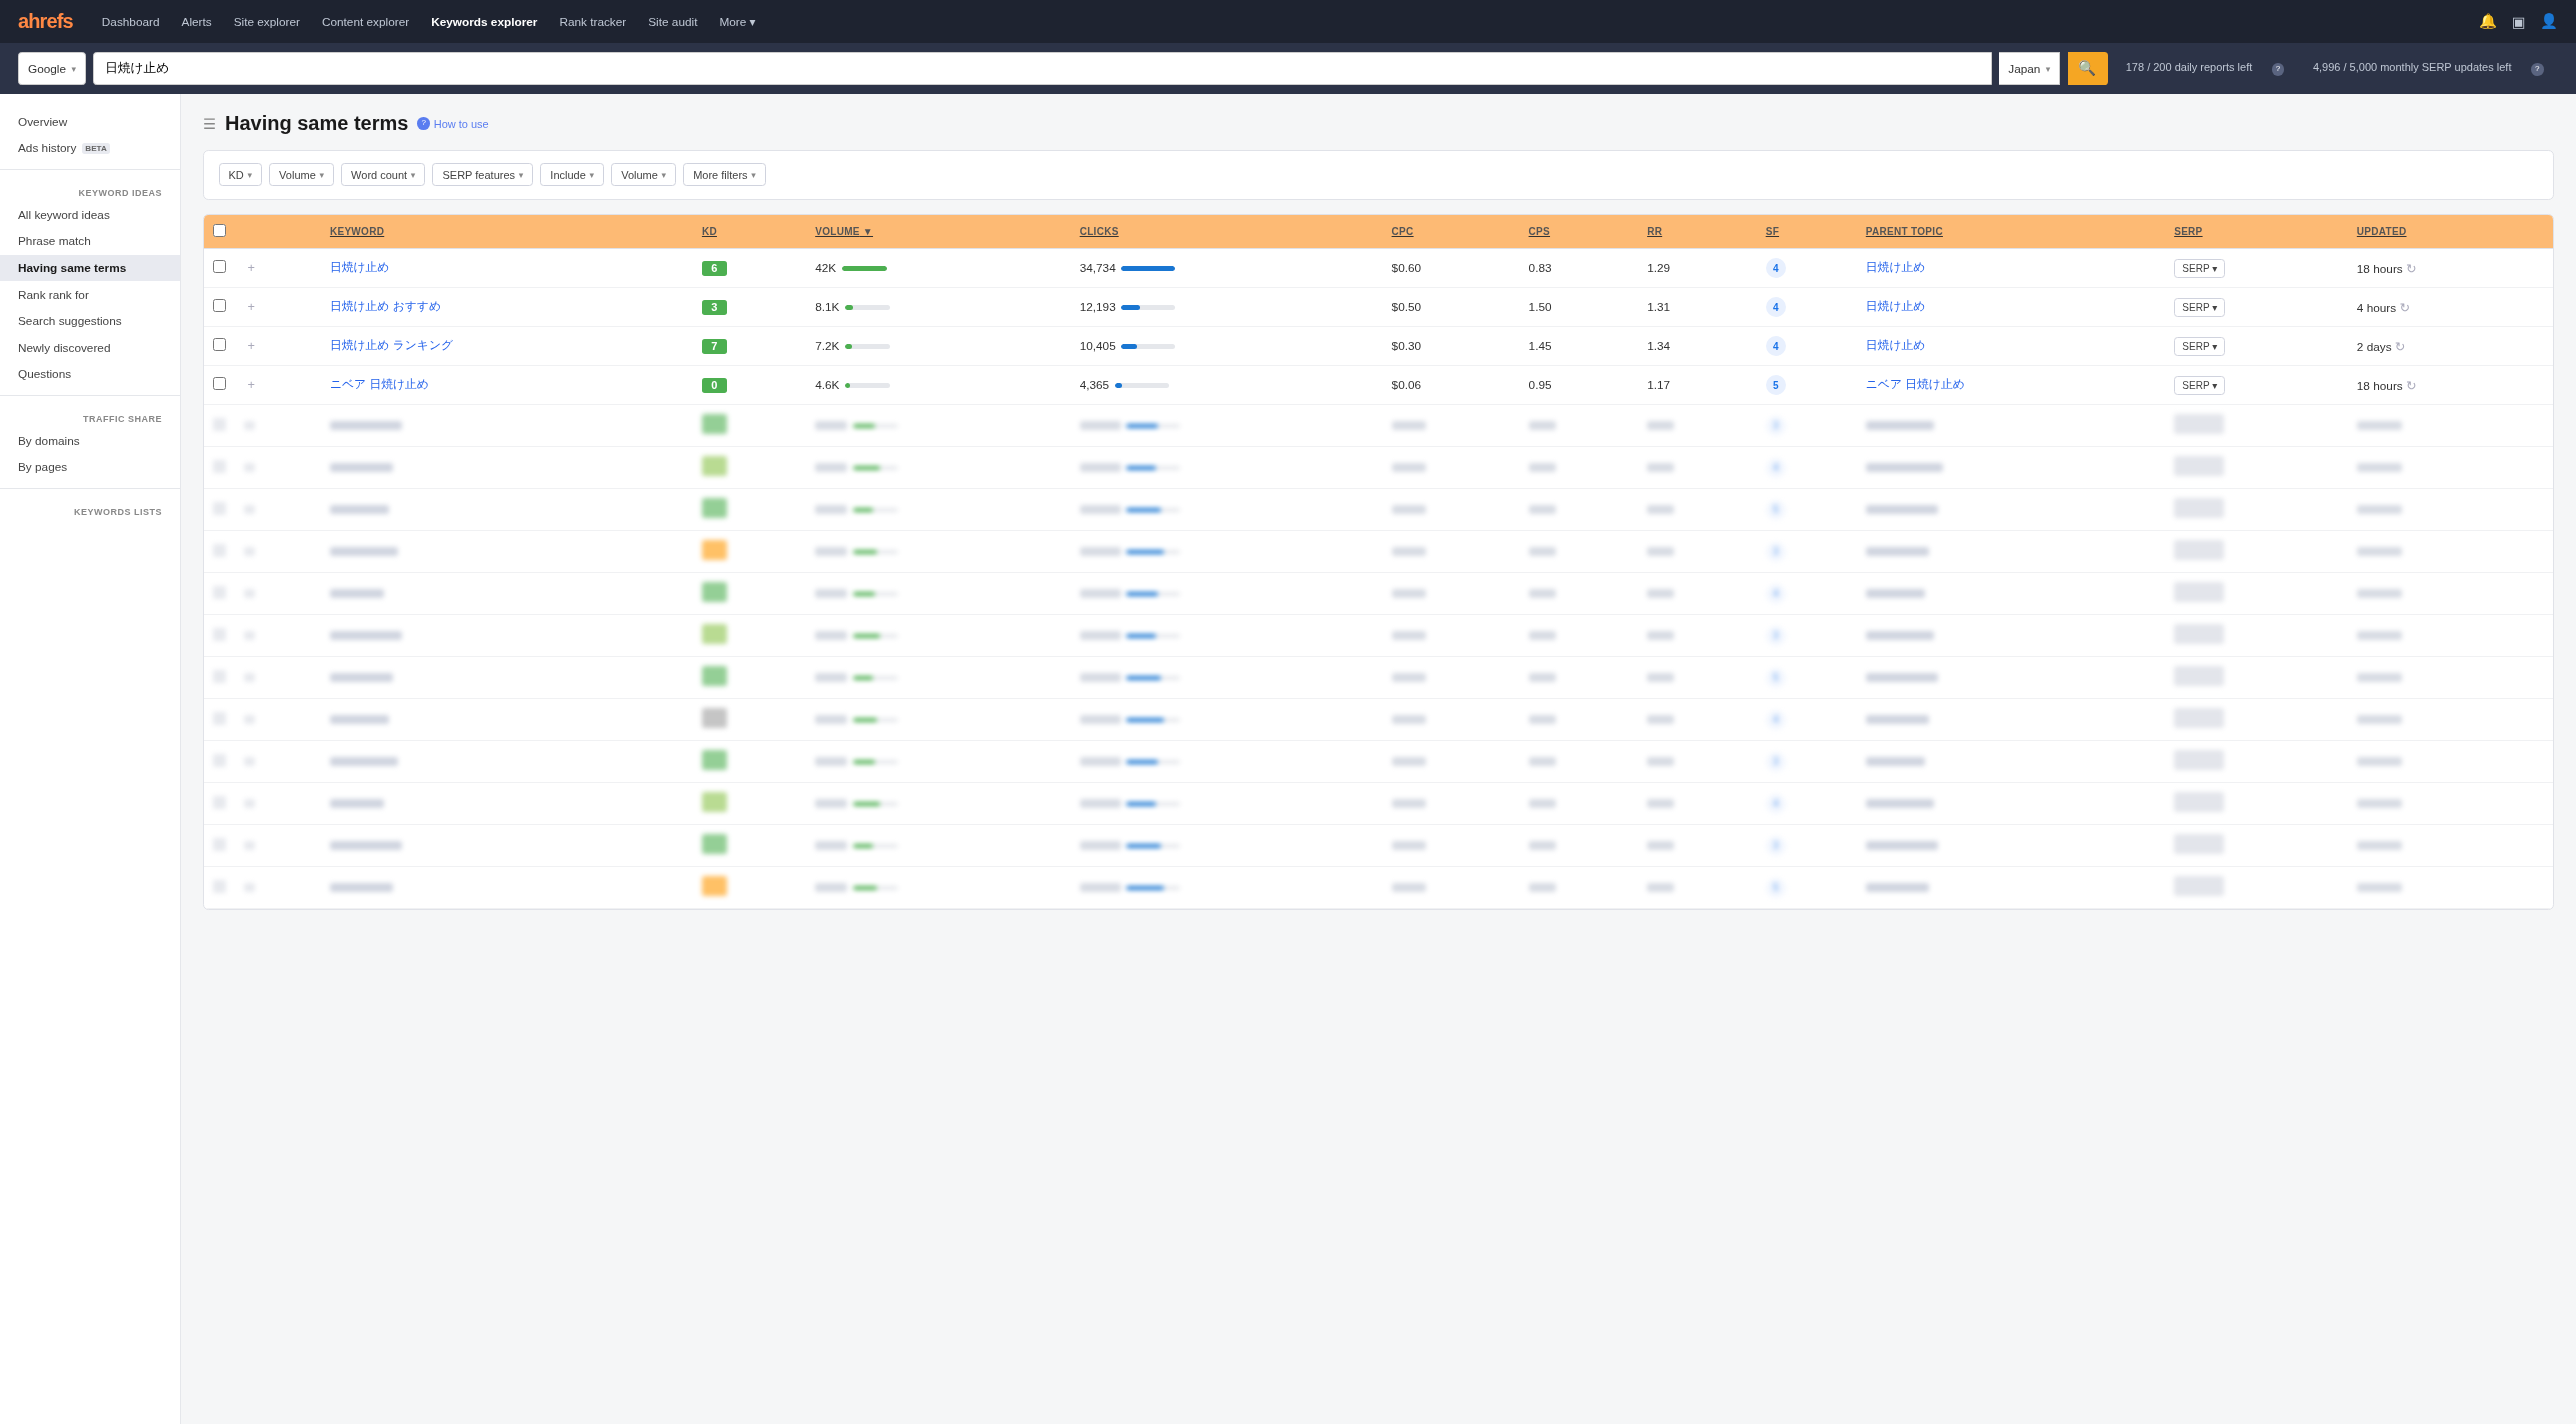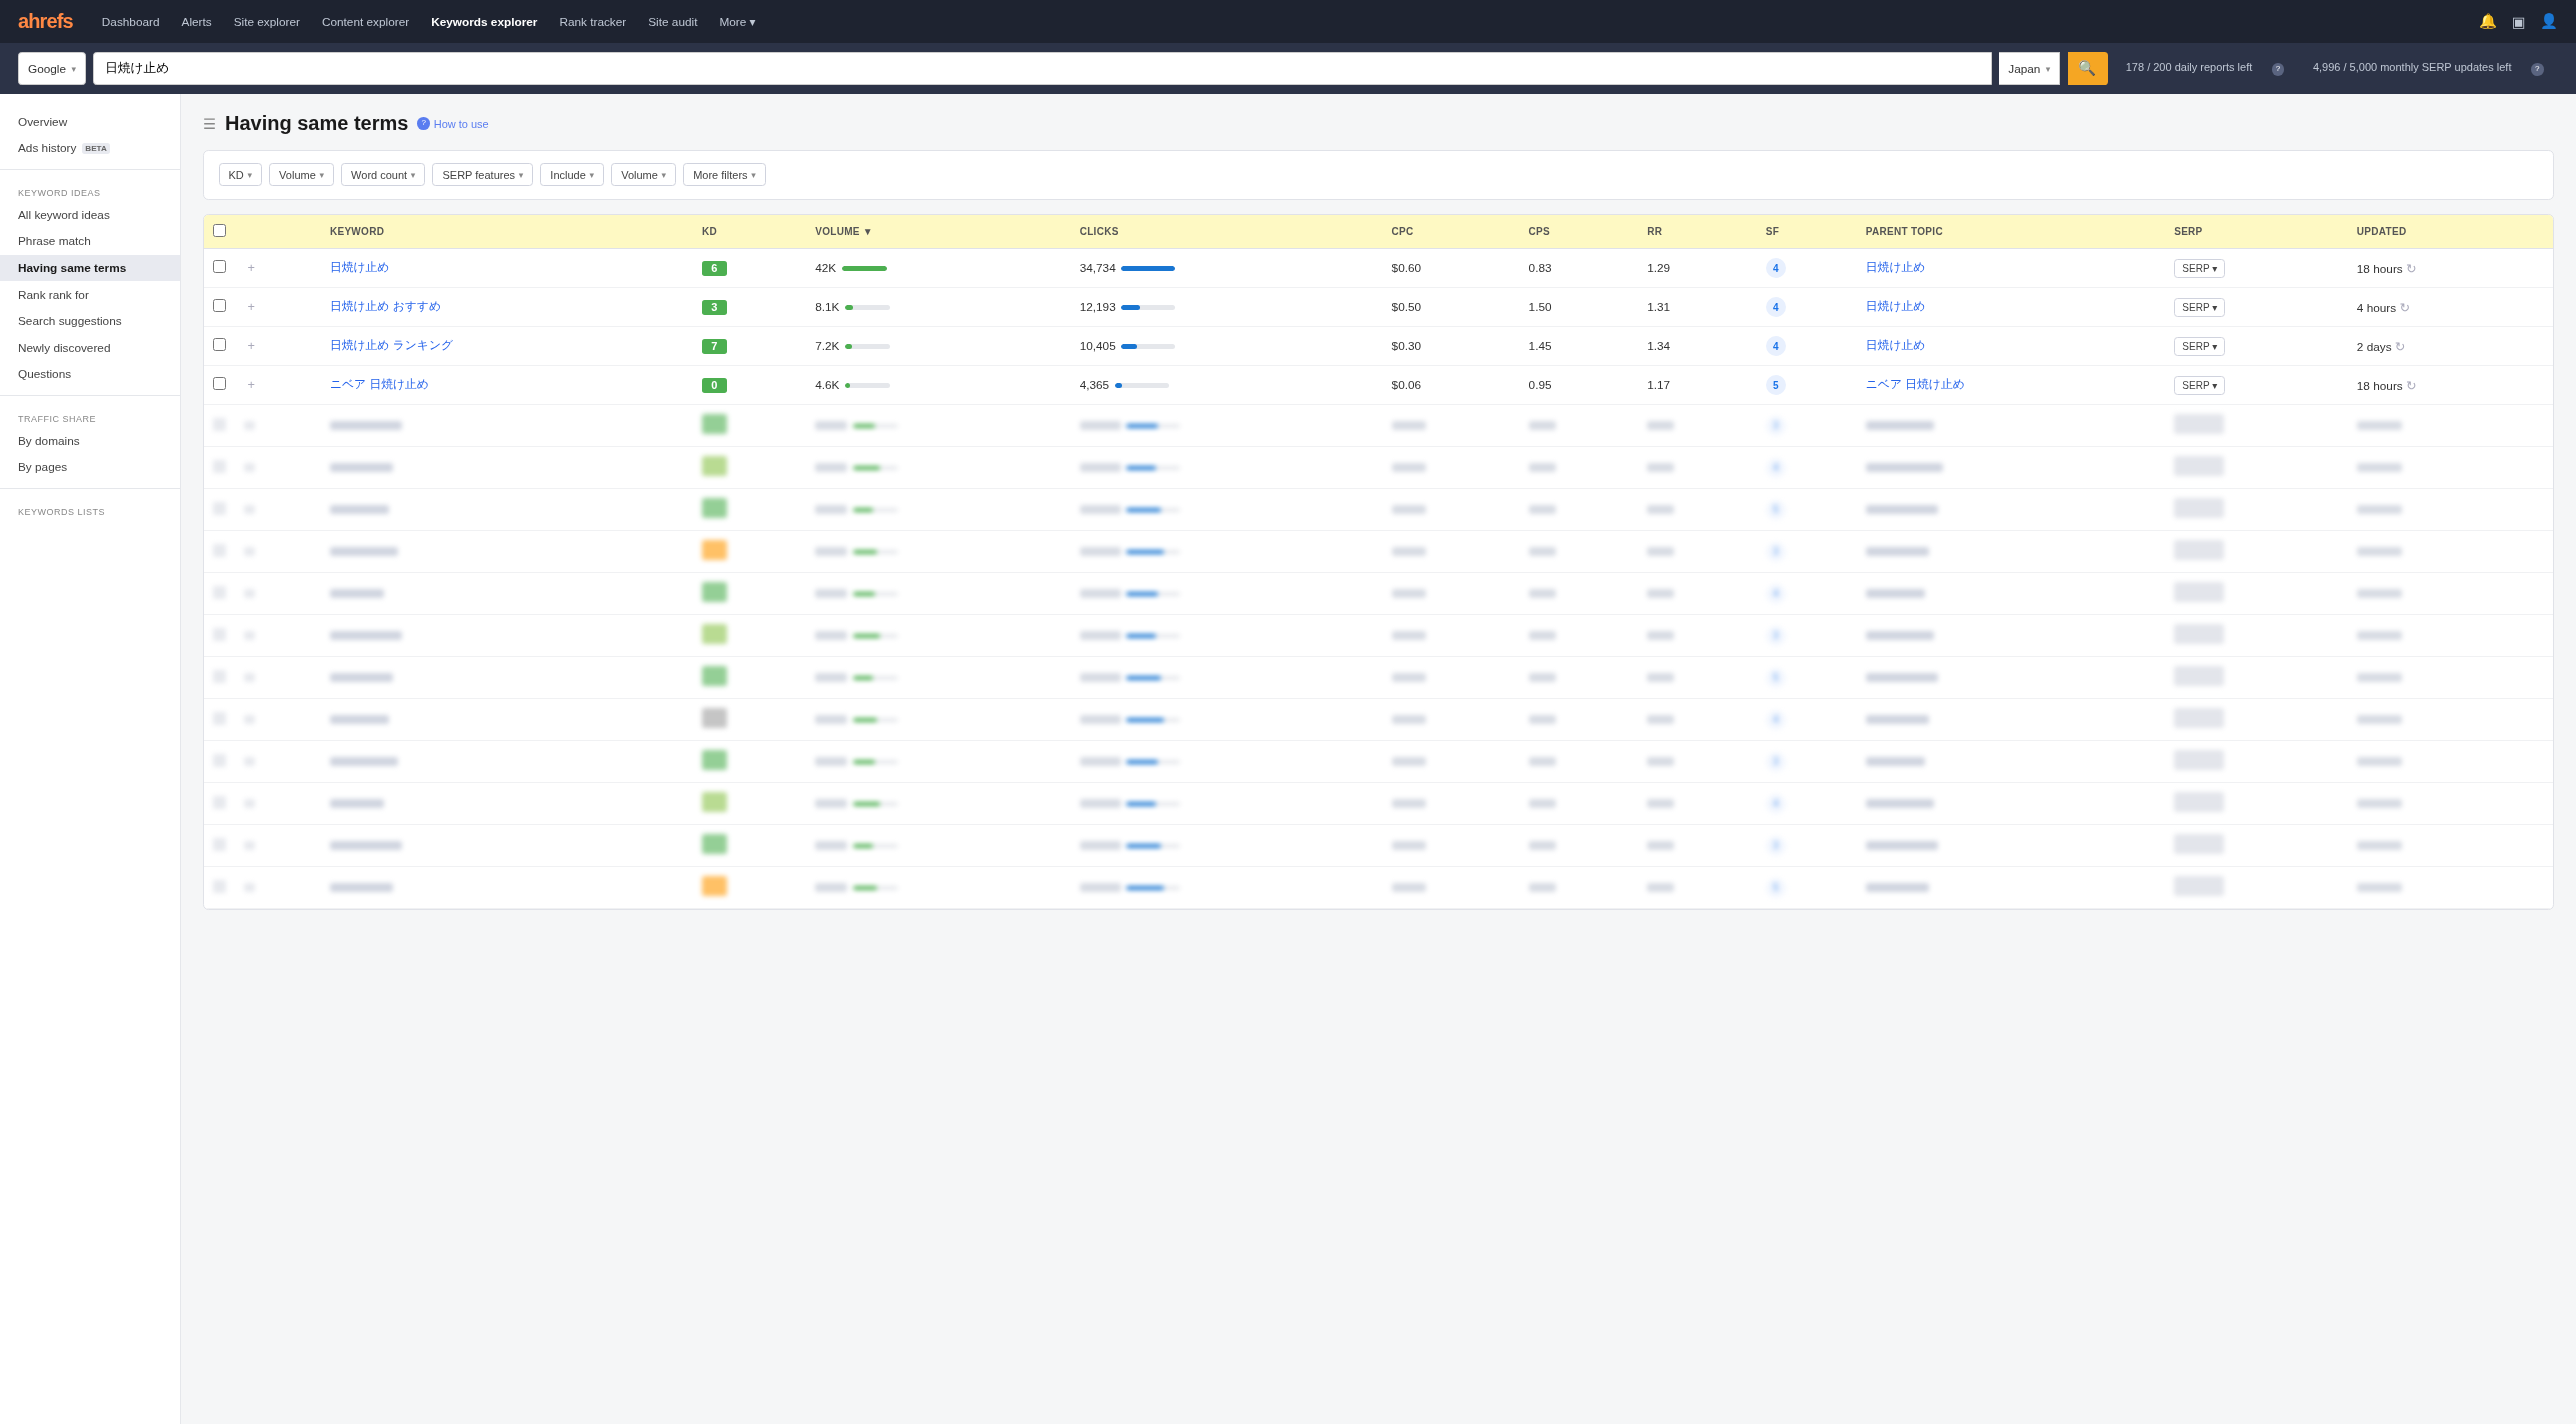--- a/index.html
+++ b/index.html
@@ -97,24 +97,25 @@
       font-size: 11.8px;
       color: #444;
       display: flex;
       align-items: center;
       gap: 5.4px;
     }
     .sidebar-item.active { background: #e8eaf0; font-weight: 600; color: #1a1a1a; }
     .sidebar-section {
       padding: 11px 18px 3.6px;
       font-size: 9px;
-      font-weight: 400;
+      font-weight: 700;
       color: #888;
       text-transform: uppercase;
       letter-spacing: 0.5px;
+      text-align: right;
     }
     .beta-badge {
       background: #e8eaf0;
       color: #666;
       font-size: 8.1px;
       padding: 0.9px 3.6px;
       border-radius: 2.7px;
       font-weight: 600;
       text-transform: uppercase;
     }
@@ -177,21 +178,21 @@
     }
 
     
     .table-container {
       background: #fff;
       border: 0.9px solid #e0e2e8;
       border-radius: 5.4px;
       overflow: hidden;
     }
     table { width: 100%; border-collapse: collapse; }
-    thead tr { background: #fef9c3; border-bottom: 0.9px solid #e0e2e8; }
+    thead tr { background: #fdba74; border-bottom: 0.9px solid #e0e2e8; text-decoration: underline; }
     th {
       padding: 9px 9px;
       text-align: left;
       font-size: 10px;
       font-weight: 700;
       color: #555;
       text-transform: uppercase;
       letter-spacing: 0.3px;
       white-space: nowrap;
     }

